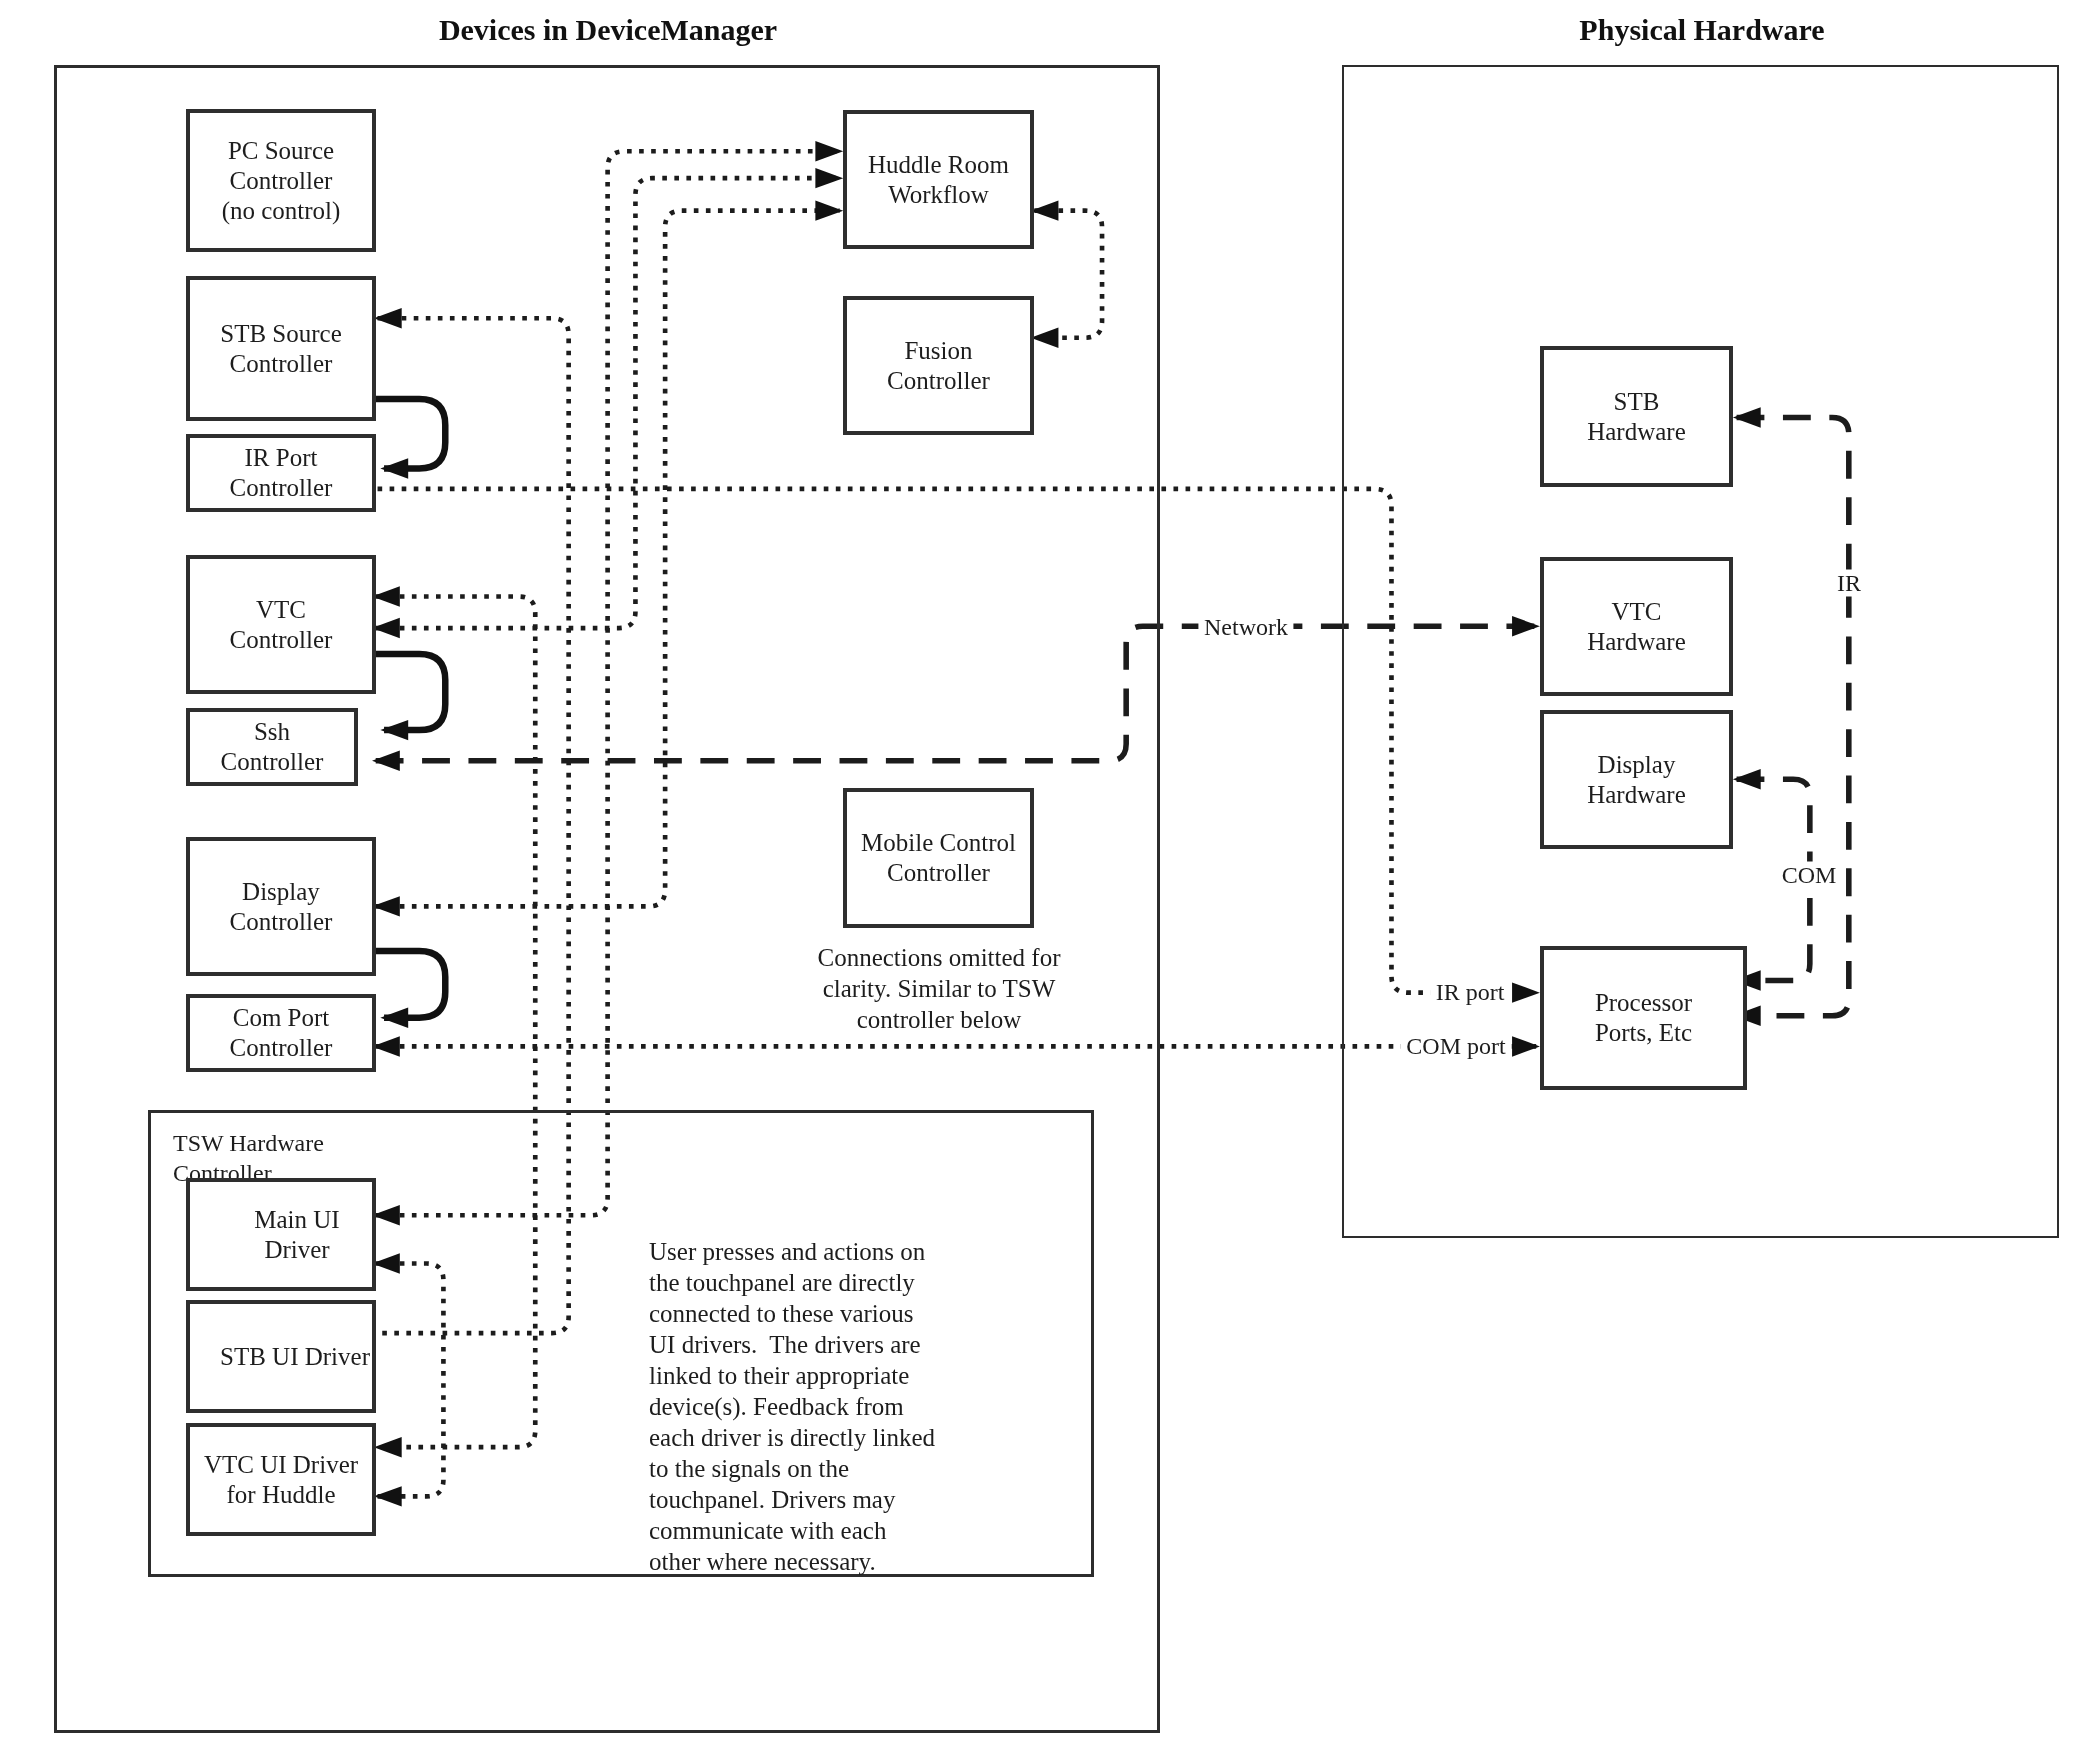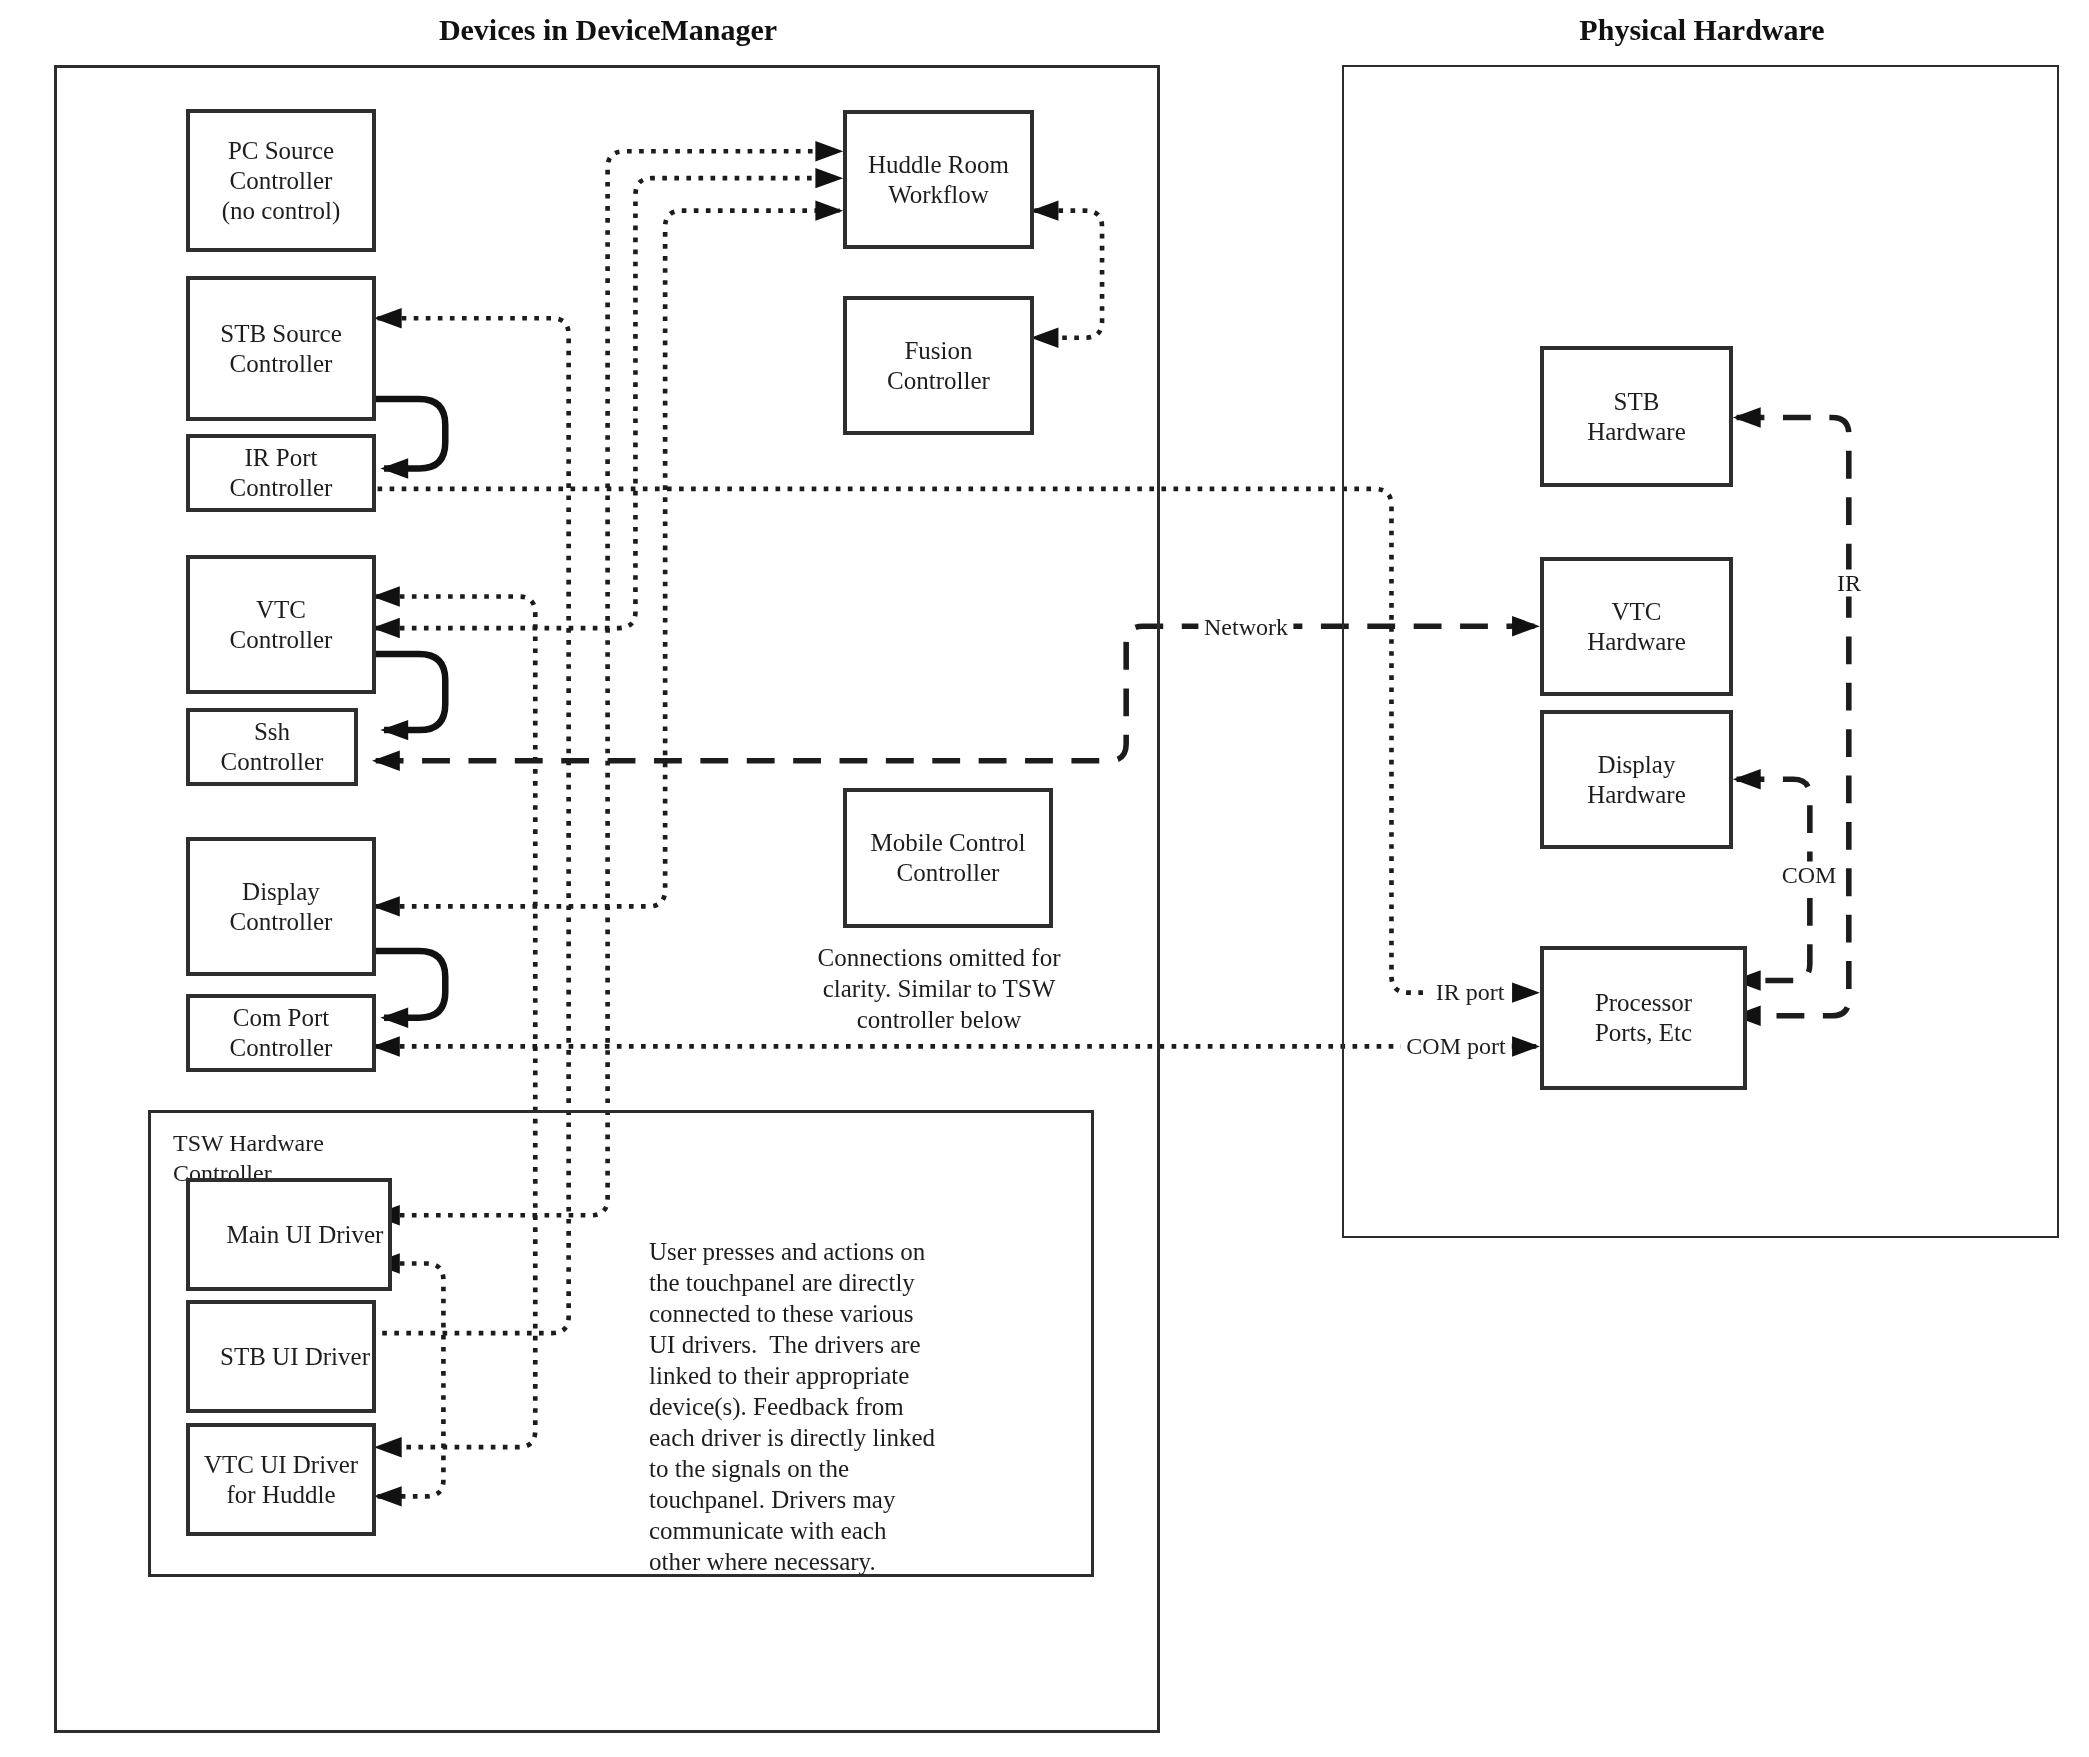--- a/index.html
+++ b/index.html
@@ -78,35 +78,35 @@
   <div class="box" style="left:186px;top:708px;width:172px;height:78px;">
     <span>Ssh
 Controller</span></div>
   <div class="box" style="left:186px;top:837px;width:190px;height:139px;">
     <span>Display
 Controller</span></div>
   <div class="box" style="left:186px;top:994px;width:190px;height:78px;">
     <span>Com Port
 Controller</span></div>
 
-  <div class="box" style="left:186px;top:1178px;width:206px;height:113px;padding-left:32px;">
+  <div class="box" style="left:186px;top:1178px;width:190px;height:113px;padding-left:32px;">
     <span>Main UI Driver</span></div>
   <div class="box" style="left:186px;top:1300px;width:190px;height:113px;padding-left:28px;">
     <span>STB UI Driver</span></div>
   <div class="box" style="left:186px;top:1423px;width:190px;height:113px;">
     <span>VTC UI Driver
 for Huddle</span></div>
 
   <div class="box" style="left:843px;top:110px;width:191px;height:139px;">
     <span>Huddle Room
 Workflow</span></div>
   <div class="box" style="left:843px;top:296px;width:191px;height:139px;">
     <span>Fusion
 Controller</span></div>
-  <div class="box" style="left:843px;top:788px;width:210px;height:140px;">
+  <div class="box" style="left:843px;top:788px;width:191px;height:140px;">
     <span>Mobile Control
 Controller</span></div>
   <div class="note" style="left:735px;top:942px;width:408px;">Connections omitted for
 clarity. Similar to TSW
 controller below</div>
 
   <div class="para" style="left:649px;top:1236px;width:408px;">User presses and actions on
 the touchpanel are directly
 connected to these various
 UI drivers.  The drivers are

